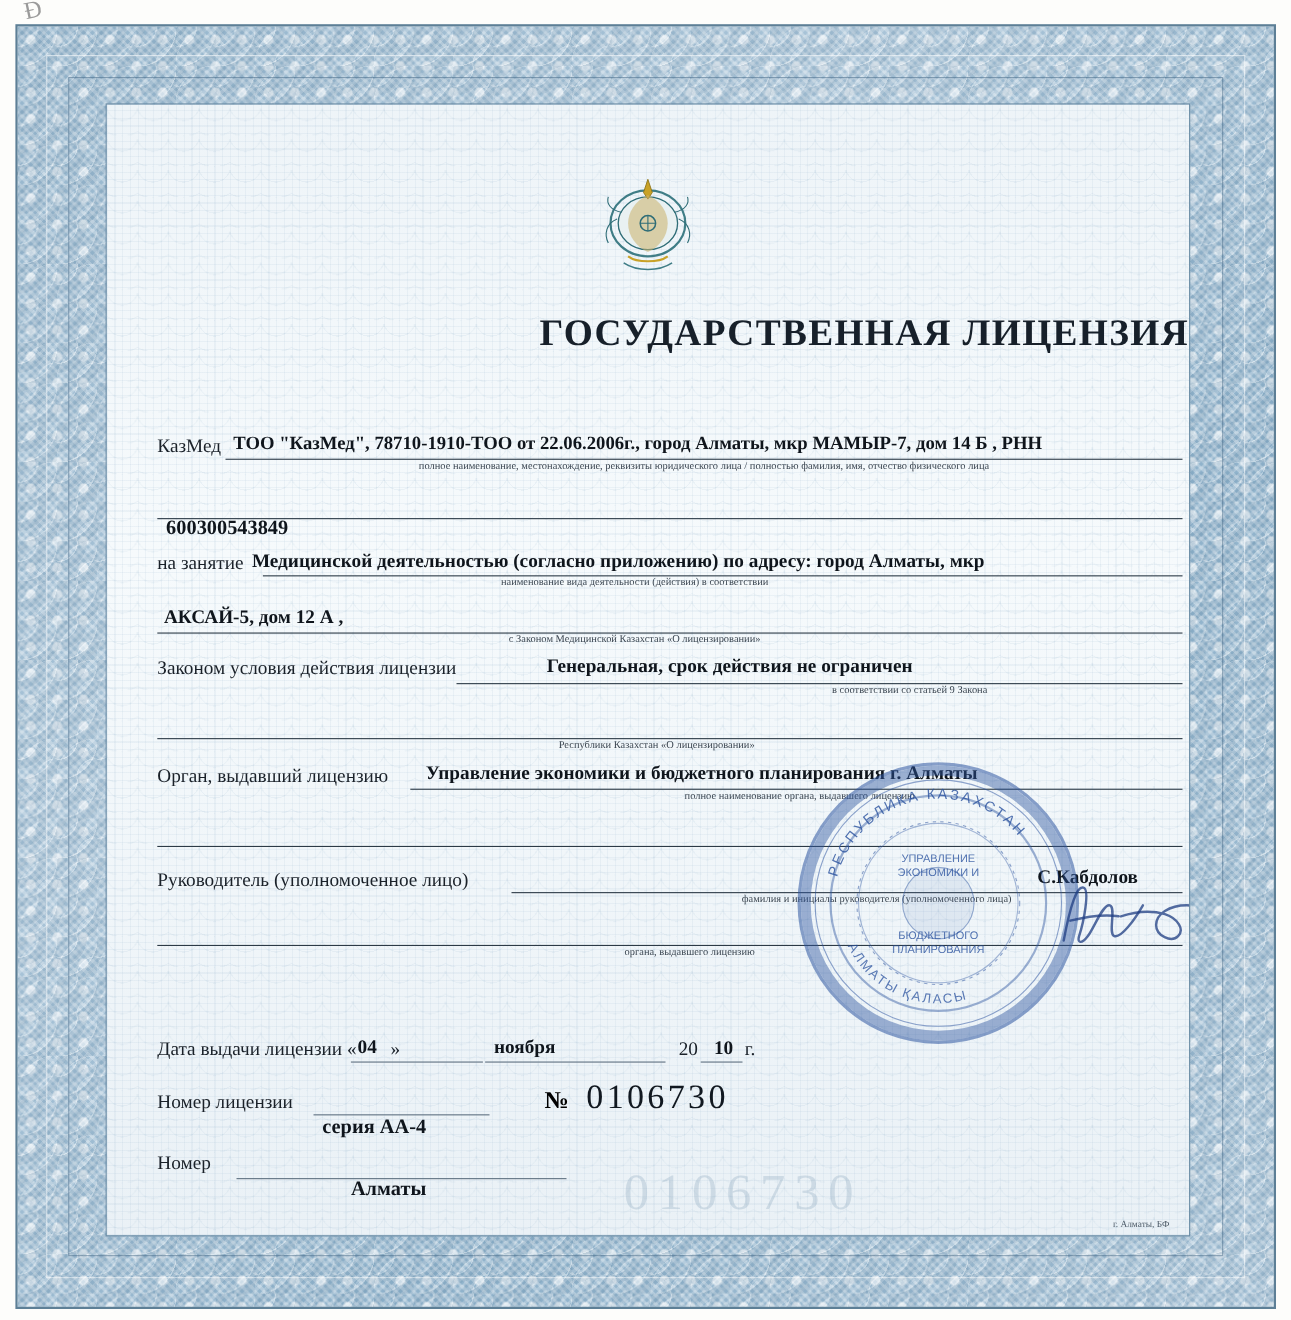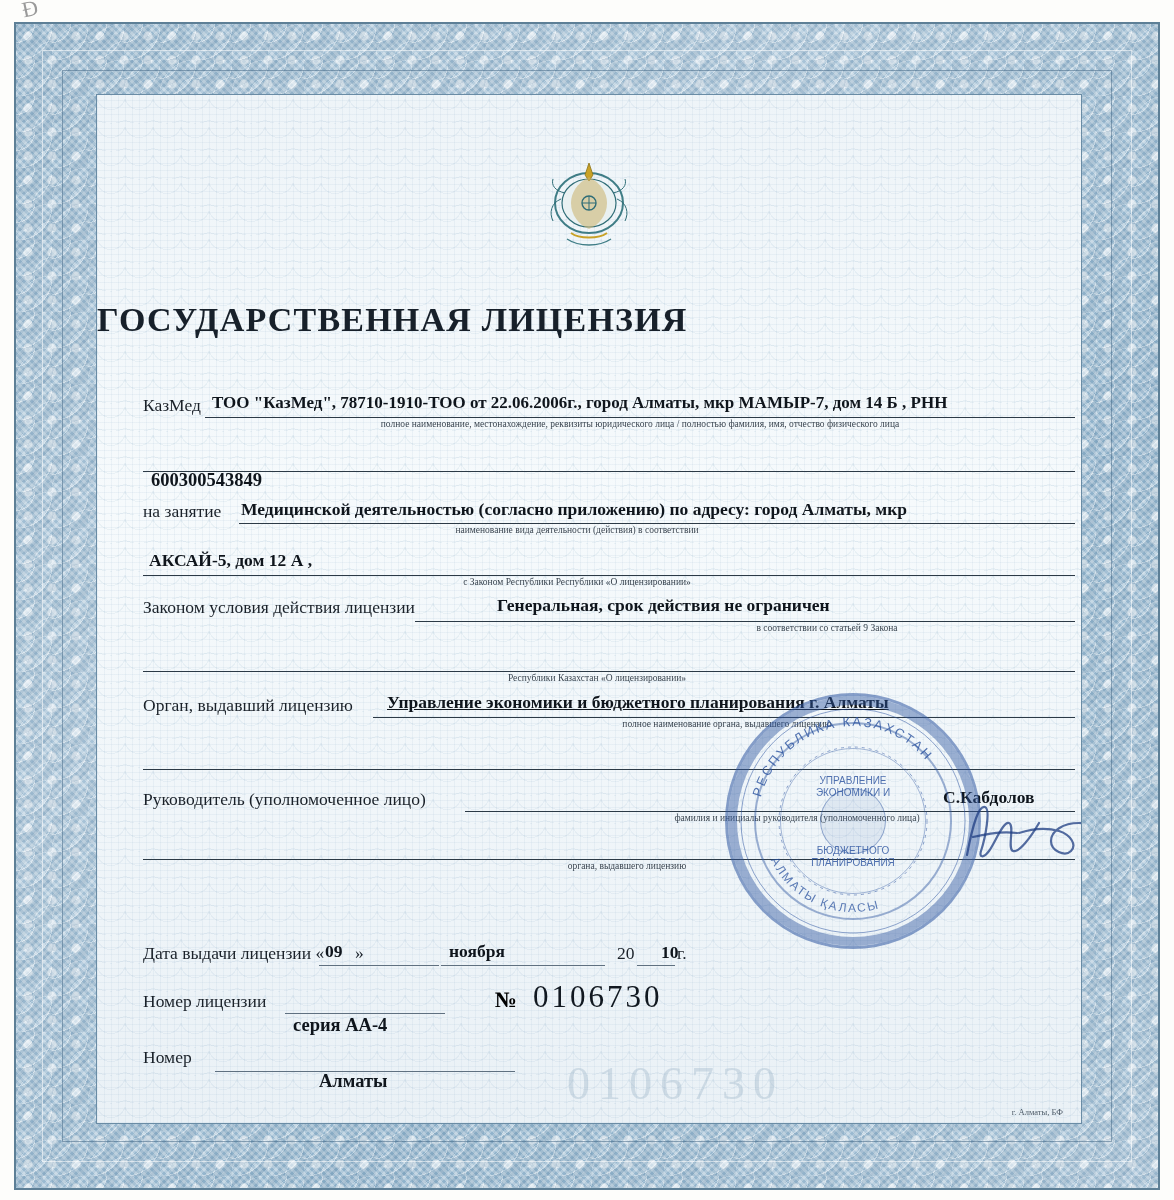--- a/index.html
+++ b/index.html
@@ -102,27 +102,26 @@
     top: 52px;
     width: 96px;
     height: 110px;
   }
 
   
   .title {
     position: absolute;
     left: 0; right: 0;
     top: 190px;
-    text-align: left;
+    text-align: right;
     font-size: 34px;
     font-weight: bold;
     letter-spacing: 1.2px;
     color: #17202a;
     font-family: "Liberation Serif", serif;
-    margin-top: 16px;
   }
 
   .row { position: absolute; }
   .lbl {
     font-size: 17.5px;
     color: #1a2129;
     white-space: nowrap;
   }
   .val {
     font-size: 17.5px;
@@ -273,59 +272,59 @@
 
       <div class="row lbl" style="left:46px; top:300px;">КазМед</div>
       <div class="row val" style="left:115px; top:298px; font-size:17px;">ТОО "КазМед", 78710-1910-ТОО от 22.06.2006г., город Алматы, мкр МАМЫР-7, дом 14 Б , РНН</div>
       <div class="rule" style="left:108px; top:322px; width:870px;"></div>
       <div class="row hint" style="left:108px; top:324px; width:870px;">полное наименование, местонахождение, реквизиты юридического лица / полностью фамилия, имя, отчество физического лица</div>
 
       <div class="row val big" style="left:54px; top:348px;">600300543849</div>
       <div class="rule" style="left:46px; top:376px; width:932px;"></div>
 
       <div class="row lbl" style="left:46px; top:406px;">на занятие</div>
-      <div class="row val" style="left:144px; top:404px;">Медицинской деятельностью (согласно приложению) по адресу: город Алматы, мкр</div>
+      <div class="row val" style="left:132px; top:404px;">Медицинской деятельностью (согласно приложению) по адресу: город Алматы, мкр</div>
       <div class="rule" style="left:142px; top:428px; width:836px;"></div>
       <div class="row hint" style="left:250px; top:430px; width:460px;">наименование вида деятельности (действия) в соответствии</div>
 
       <div class="row val" style="left:52px; top:455px;">АКСАЙ-5,  дом 12 А ,</div>
       <div class="rule" style="left:46px; top:480px; width:932px;"></div>
-      <div class="row hint" style="left:250px; top:482px; width:460px;">с Законом Республики Республики «О лицензировании»</div>
+      <div class="row hint" style="left:250px; top:482px; width:460px;">с Законом Медицинской Казахстан «О лицензировании»</div>
 
       <div class="row lbl" style="left:46px; top:502px;">Законом условия действия лицензии</div>
       <div class="row val" style="left:400px; top:500px;">Генеральная, срок действия не ограничен</div>
       <div class="rule" style="left:318px; top:526px; width:660px;"></div>
       <div class="row hint" style="left:560px; top:528px; width:340px;">в соответствии со статьей 9 Закона</div>
 
       <div class="rule" style="left:46px; top:576px; width:932px;"></div>
       <div class="row hint" style="left:300px; top:578px; width:400px;">Республики Казахстан «О лицензировании»</div>
 
       <div class="row lbl" style="left:46px; top:600px;">Орган, выдавший лицензию</div>
-      <div class="row val" style="left:290px; top:597px;text-decoration:underline;">Управление экономики и бюджетного планирования г. Алматы</div>
+      <div class="row val" style="left:290px; top:597px;">Управление экономики и бюджетного планирования г. Алматы</div>
       <div class="rule" style="left:276px; top:622px; width:702px;"></div>
       <div class="row hint" style="left:420px; top:624px; width:420px;">полное наименование органа, выдавшего лицензию</div>
 
       <div class="rule" style="left:46px; top:674px; width:932px;"></div>
 
       <div class="row lbl" style="left:46px; top:694px;">Руководитель (уполномоченное лицо)</div>
       <div class="row val" style="left:846px; top:692px;">С.Кабдолов</div>
       <div class="rule" style="left:368px; top:716px; width:610px;"></div>
       <div class="row hint" style="left:470px; top:718px; width:460px;">фамилия и инициалы руководителя (уполномоченного лица)</div>
 
       <div class="rule" style="left:46px; top:764px; width:932px;"></div>
       <div class="row hint" style="left:380px; top:766px; width:300px;">органа, выдавшего лицензию</div>
 
       <div class="row lbl" style="left:46px; top:848px;">Дата выдачи лицензии «</div>
-      <div class="row val" style="left:228px; top:846px;">09</div>
+      <div class="row val" style="left:228px; top:846px;">04</div>
       <div class="row lbl" style="left:258px; top:848px;">»</div>
       <div class="rule light" style="left:222px; top:870px; width:120px;"></div>
       <div class="row val" style="left:352px; top:846px;">ноября</div>
       <div class="rule light" style="left:344px; top:870px; width:164px;"></div>
       <div class="row lbl" style="left:520px; top:848px;">20</div>
-      <div class="row val" style="left:552px; top:847px;margin-left:12px;">10</div>
+      <div class="row val" style="left:552px; top:847px;">10</div>
       <div class="row lbl" style="left:580px; top:848px;">г.</div>
       <div class="rule light" style="left:540px; top:870px; width:38px;"></div>
 
       <div class="row lbl" style="left:46px; top:896px;text-align:right;">Номер лицензии</div>
       <div class="row val big" style="left:196px; top:893px;">серия АА-4</div>
       <div class="rule light" style="left:188px; top:918px; width:160px;"></div>
       <div class="row no-sign" style="left:398px; top:892px;">№</div>
       <div class="row numbers license-number" style="left:436px; top:884px;">0106730</div>
 
       <div class="row lbl" style="left:46px; top:952px;">Номер</div>

